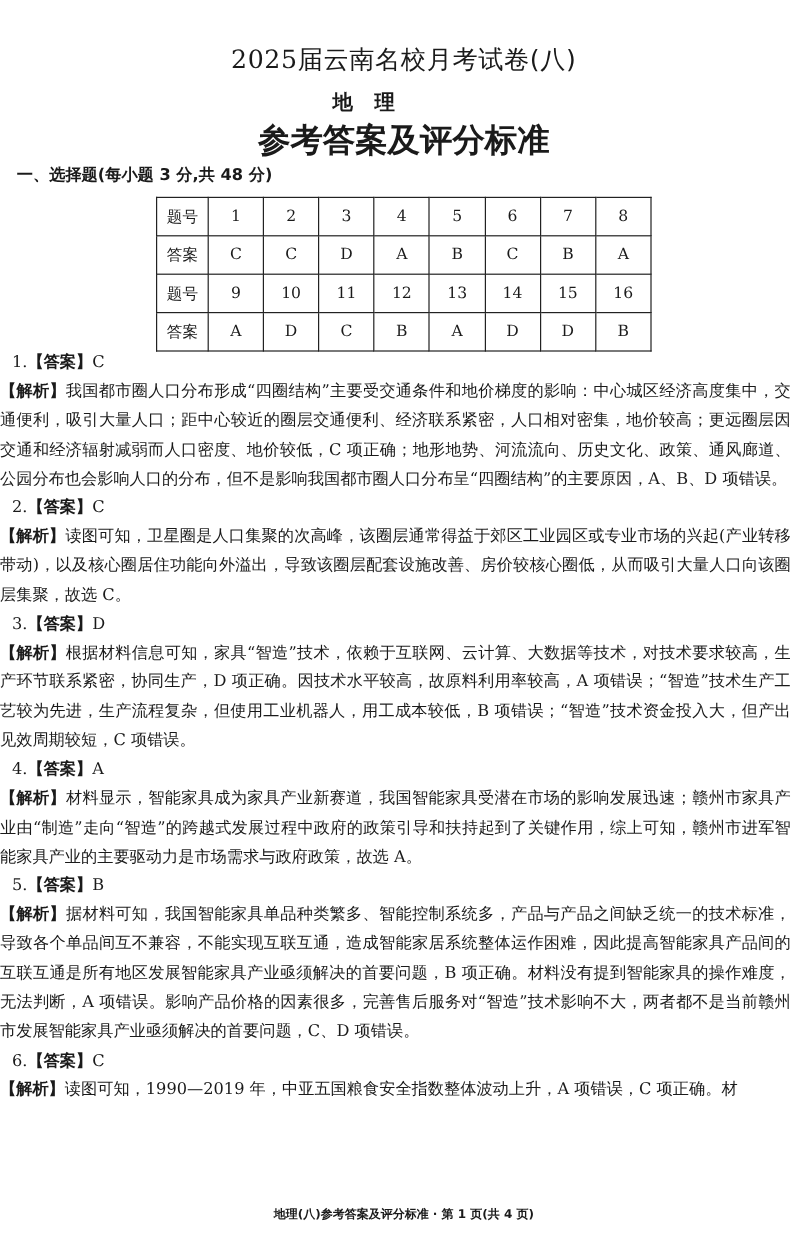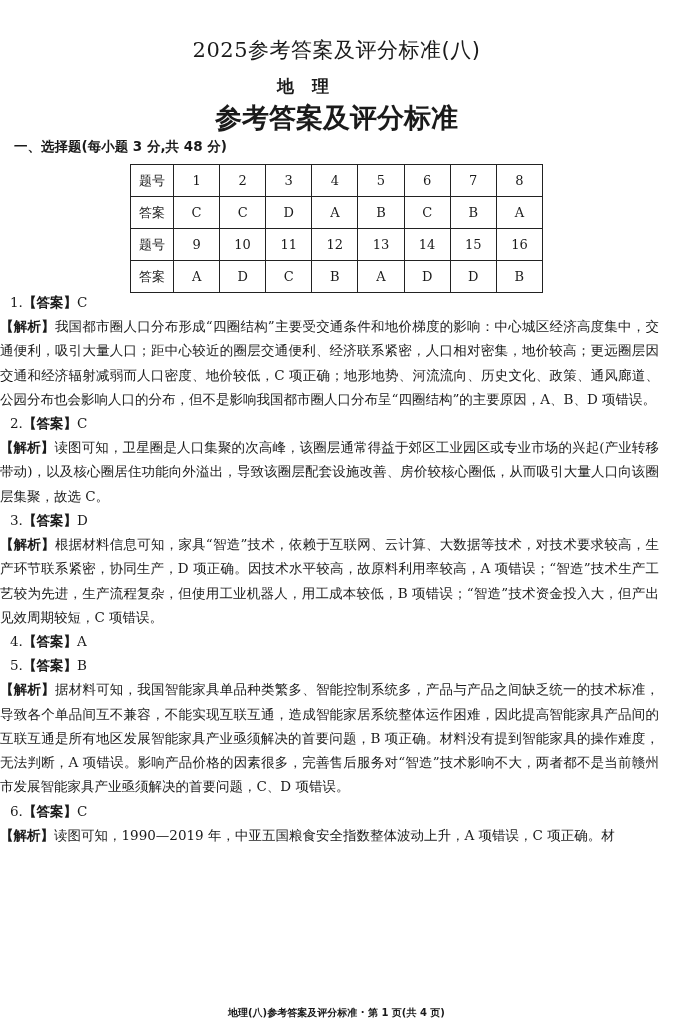--- a/index.html
+++ b/index.html
@@ -119,21 +119,21 @@
     font-size: 10px;
     line-height: 20px;
     font-weight: bold;
     font-family: "DejaVu Sans", "Liberation Sans", sans-serif;
   }
 </style>
 </head>
 <body>
 
 <div class="title-main">
-  <span class="year">2025</span><span>参考答案及评分标准(八)</span>
+  <span class="year">2025</span><span>届云南名校月考试卷(八)</span>
 </div>
 <div class="title-subject">地理</div>
 <div class="title-sub">参考答案及评分标准</div>
 
 <div class="section-title">一、选择题(每小题 3 分,共 48 分)</div>
 
 <table class="answers">
   <tbody>
     <tr>
       <td class="rowhead">题号</td>
@@ -208,20 +208,23 @@
     </div>
     <div class="q-body">
       <span class="bracket">【解析】</span><span>根据材料信息可知，家具“智造”技术，依赖于互联网、云计算、大数据等技术，对技术要求较高，生产环节联系紧密，协同生产，D 项正确。因技术水平较高，故原料利用率较高，A 项错误；“智造”技术生产工艺较为先进，生产流程复杂，但使用工业机器人，用工成本较低，B 项错误；“智造”技术资金投入大，但产出见效周期较短，C 项错误。</span>
     </div>
   </div>
 
   <div class="q">
     <div class="q-head">
       <span>4.</span><span class="bracket">【答案】</span><span>A</span>
     </div>
+    <div class="q-body">
+      <span class="bracket">【解析】</span><span>材料显示，智能家具成为家具产业新赛道，我国智能家具受潜在市场的影响发展迅速；赣州市家具产业由“制造”走向“智造”的跨越式发展过程中政府的政策引导和扶持起到了关键作用，综上可知，赣州市进军智能家具产业的主要驱动力是市场需求与政府政策，故选 A。</span>
+    </div>
   </div>
 
   <div class="q">
     <div class="q-head">
       <span>5.</span><span class="bracket">【答案】</span><span>B</span>
     </div>
     <div class="q-body">
       <span class="bracket">【解析】</span><span>据材料可知，我国智能家具单品种类繁多、智能控制系统多，产品与产品之间缺乏统一的技术标准，导致各个单品间互不兼容，不能实现互联互通，造成智能家居系统整体运作困难，因此提高智能家具产品间的互联互通是所有地区发展智能家具产业亟须解决的首要问题，B 项正确。材料没有提到智能家具的操作难度，无法判断，A 项错误。影响产品价格的因素很多，完善售后服务对“智造”技术影响不大，两者都不是当前赣州市发展智能家具产业亟须解决的首要问题，C、D 项错误。</span>
     </div>
   </div>

